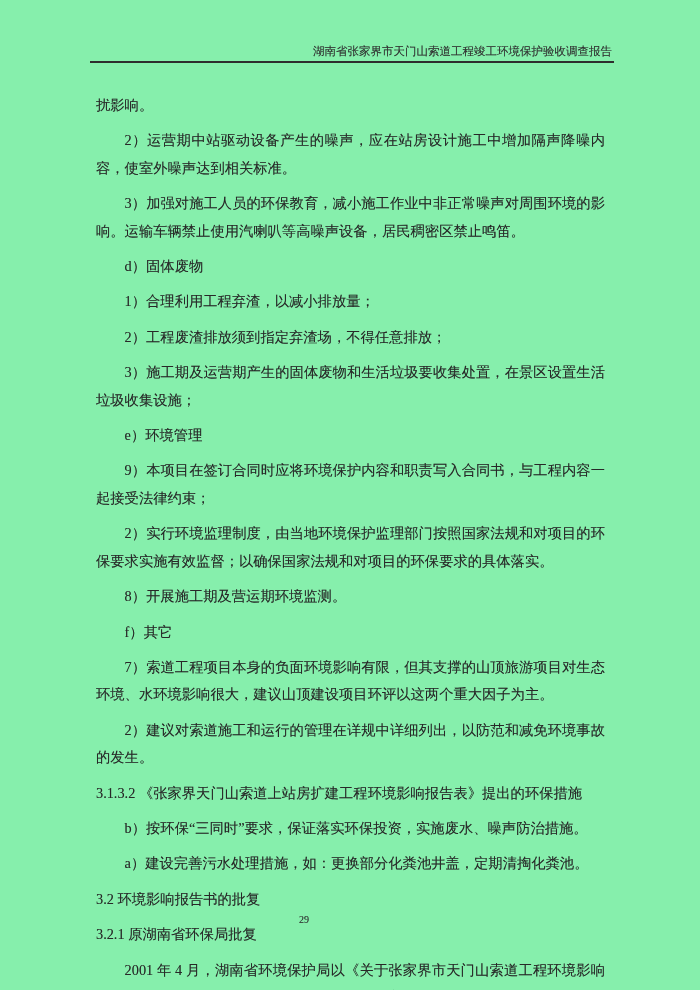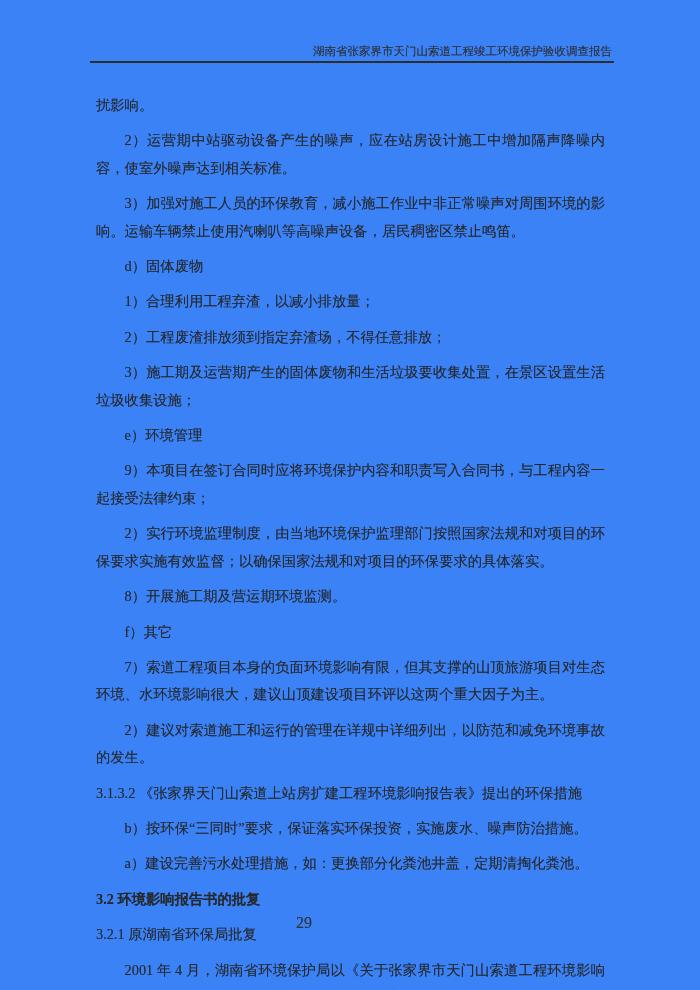--- a/index.html
+++ b/index.html
@@ -4,21 +4,21 @@
 <style>
   html, body {
     margin: 0;
     padding: 0;
     background: #ffffff;
   }
   .page {
     position: relative;
     width: 700px;
     height: 990px;
-    background: #3b82f6;
+    background: #86efac;
     font-family: "Liberation Serif", "DejaVu Serif", serif;
     color: #262626;
     overflow: hidden;
   }
   .header-title {
     position: absolute;
     top: 44px;
     right: 88px;
     font-size: 11.5px;
     color: #333333;
@@ -46,29 +46,29 @@
     text-shadow: 0 0 0.5px rgba(0,0,0,0.3);
   }
   .doc-body p {
     margin: 8px;
     padding: 0;
   }
   .indent {
     text-indent: 2em;
   }
   .bold {
-    font-weight: 700;
+    font-weight: 400;
   }
   .page-footer {
     position: absolute;
     top: 914px;
     left: 0;
     width: 608px;
     text-align: center;
-    font-size: 16px;
+    font-size: 10px;
     color: #333333;
     text-shadow: 0 0 0.5px rgba(0,0,0,0.3);
   }
 </style>
 </head>
 <body>
 
 <div class="page">
 
   <div class="header-title">湖南省张家界市天门山索道工程竣工环境保护验收调查报告</div>

